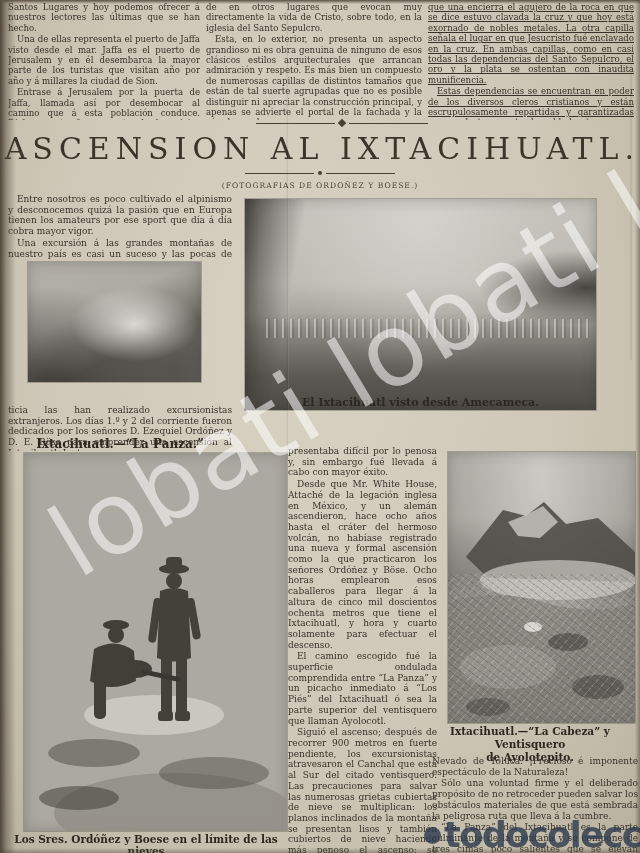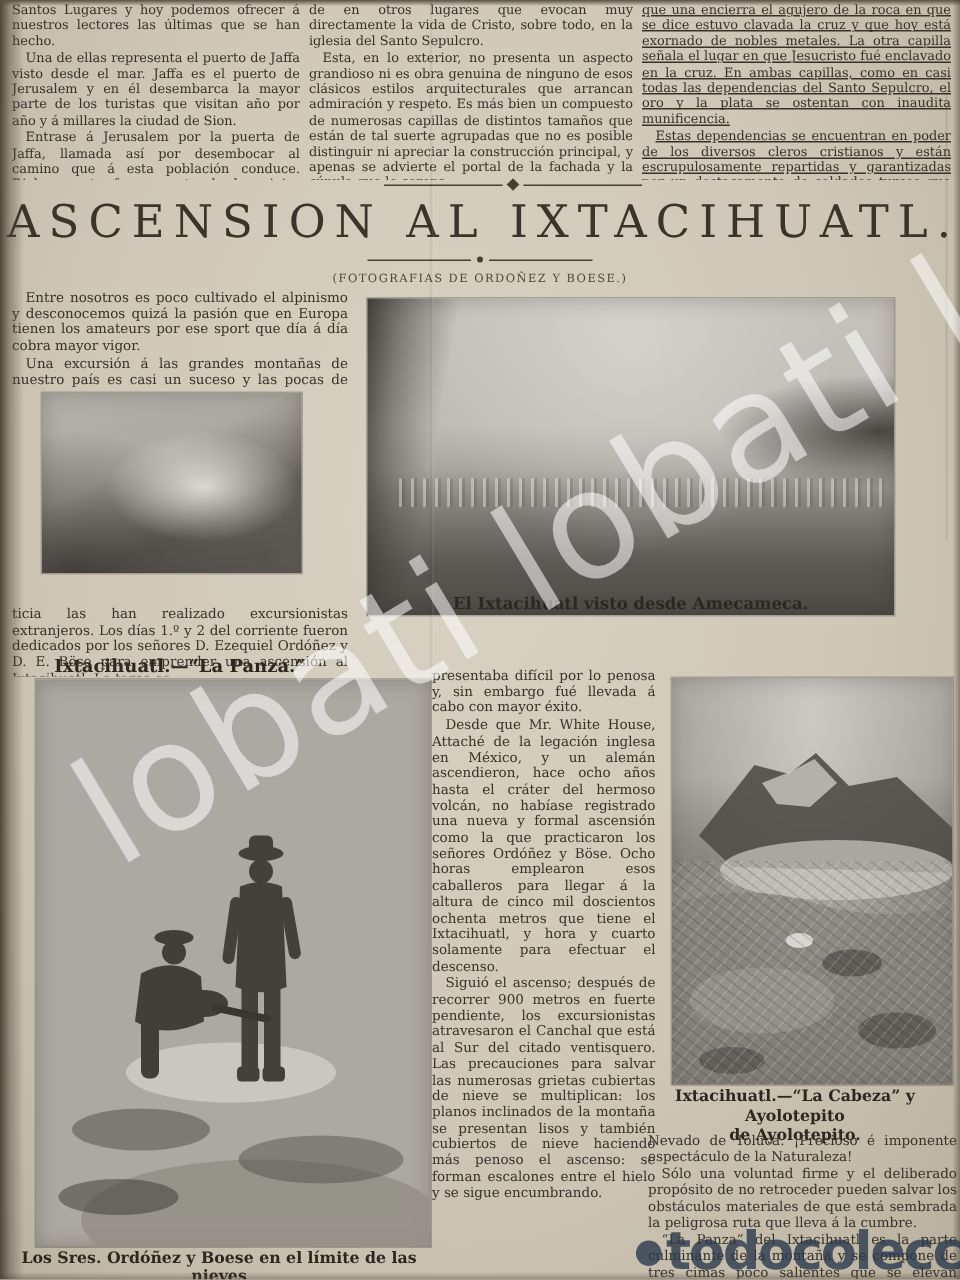--- a/index.html
+++ b/index.html
@@ -172,40 +172,41 @@
   <div class="caption" style="left:2px;top:833px;width:288px;font-size:10.5px;">Los Sres. Ordóñez y Boese en el límite de las nieves</div>
 
   <div class="photo" id="photo-amecameca" style="left:245px;top:199px;width:351px;height:211px;">
     <div class="town-band"></div>
   </div>
   <div class="caption" style="left:245px;top:396px;width:351px;font-size:11px;">El Ixtacihuatl visto desde Amecameca.</div>
 
   <div class="body-col" style="left:288px;top:446px;width:149px;height:407px;">
     <p class="cont">presentaba difícil por lo penosa y, sin embargo fué llevada á cabo con mayor éxito.</p>
     <p>Desde que Mr. White House, Attaché de la legación inglesa en México, y un alemán ascendieron, hace ocho años hasta el cráter del hermoso volcán, no habíase registrado una nueva y formal ascensión como la que practicaron los señores Ordóñez y Böse. Ocho horas emplearon esos caballeros para llegar á la altura de cinco mil doscientos ochenta metros que tiene el Ixtacihuatl, y hora y cuarto solamente para efectuar el descenso.</p>
+    <p>El camino escogido fué la superficie ondulada comprendida entre “La Panza” y un picacho inmediato á “Los Piés” del Ixtacihuatl ó sea la parte superior del ventisquero que llaman Ayolocotl.</p>
     <p>Siguió el ascenso; después de recorrer 900 metros en fuerte pendiente, los excursionistas atravesaron el Canchal que está al Sur del citado ventisquero. Las precauciones para salvar las numerosas grietas cubiertas de nieve se multiplican: los planos inclinados de la montaña se presentan lisos y también cubiertos de nieve haciendo más penoso el ascenso: se forman escalones entre el hielo y se sigue encumbrando.</p>
 
   </div>
 
   <div class="photo" id="photo-cabeza" style="left:448px;top:452px;width:187px;height:271px;">
     <svg viewBox="0 0 187 271" preserveAspectRatio="none">
       <path d="M18 105 L55 58 L78 64 L96 50 L118 72 L150 66 L187 100 L187 130 L120 128 L40 126 Z" fill="rgba(82,77,68,0.9)"></path>
       <path d="M60 70 L80 62 L95 54 L110 70 L92 86 L70 84 Z" fill="rgba(210,207,197,0.75)"></path>
       <ellipse cx="110" cy="128" rx="78" ry="20" fill="rgba(206,203,192,0.7)"></ellipse>
       <path d="M0 150 Q50 136 95 150 T187 152 L187 271 L0 271 Z" fill="rgba(128,123,112,0.55)"></path>
       <ellipse cx="60" cy="215" rx="48" ry="22" fill="rgba(160,156,145,0.6)"></ellipse>
       <ellipse cx="120" cy="190" rx="20" ry="9" fill="rgba(58,53,45,0.5)"></ellipse>
       <ellipse cx="85" cy="175" rx="9" ry="5" fill="rgba(235,233,226,0.8)"></ellipse>
       <ellipse cx="150" cy="235" rx="26" ry="12" fill="rgba(58,53,45,0.45)"></ellipse>
       <ellipse cx="40" cy="255" rx="22" ry="9" fill="rgba(58,53,45,0.4)"></ellipse>
     </svg>
     <div class="speckle"></div>
   </div>
   <div class="caption" style="left:420px;top:725px;width:220px;font-size:10.5px;line-height:13px;">
-    <div>Ixtacihuatl.—“La Cabeza” y Ayolotepito</div>
+    <div>Ixtacihuatl.—“La Cabeza” y Ventisquero</div>
     <div>de Ayolotepito.</div>
   </div>
 
   <div class="body-col" style="left:432px;top:756px;width:206px;height:97px;">
     <p class="cont">Nevado de Toluca. ¡Precioso é imponente espectáculo de la Naturaleza!</p>
     <p>Sólo una voluntad firme y el deliberado propósito de no retroceder pueden salvar los obstáculos materiales de que está sembrada la peligrosa ruta que lleva á la cumbre.</p>
     <p>“La Panza” del Ixtacihuatl es la parte culminante de la montaña y se compone de tres cimas poco salientes que se elevan algunos metros sobre una superficie desde la que los señores excursionistas pudieron contemplar el soberbio panorama de los Valles y cordilleras que se perdían á lo lejos.</p>
   </div>
 
   <div class="crease-v"></div>

